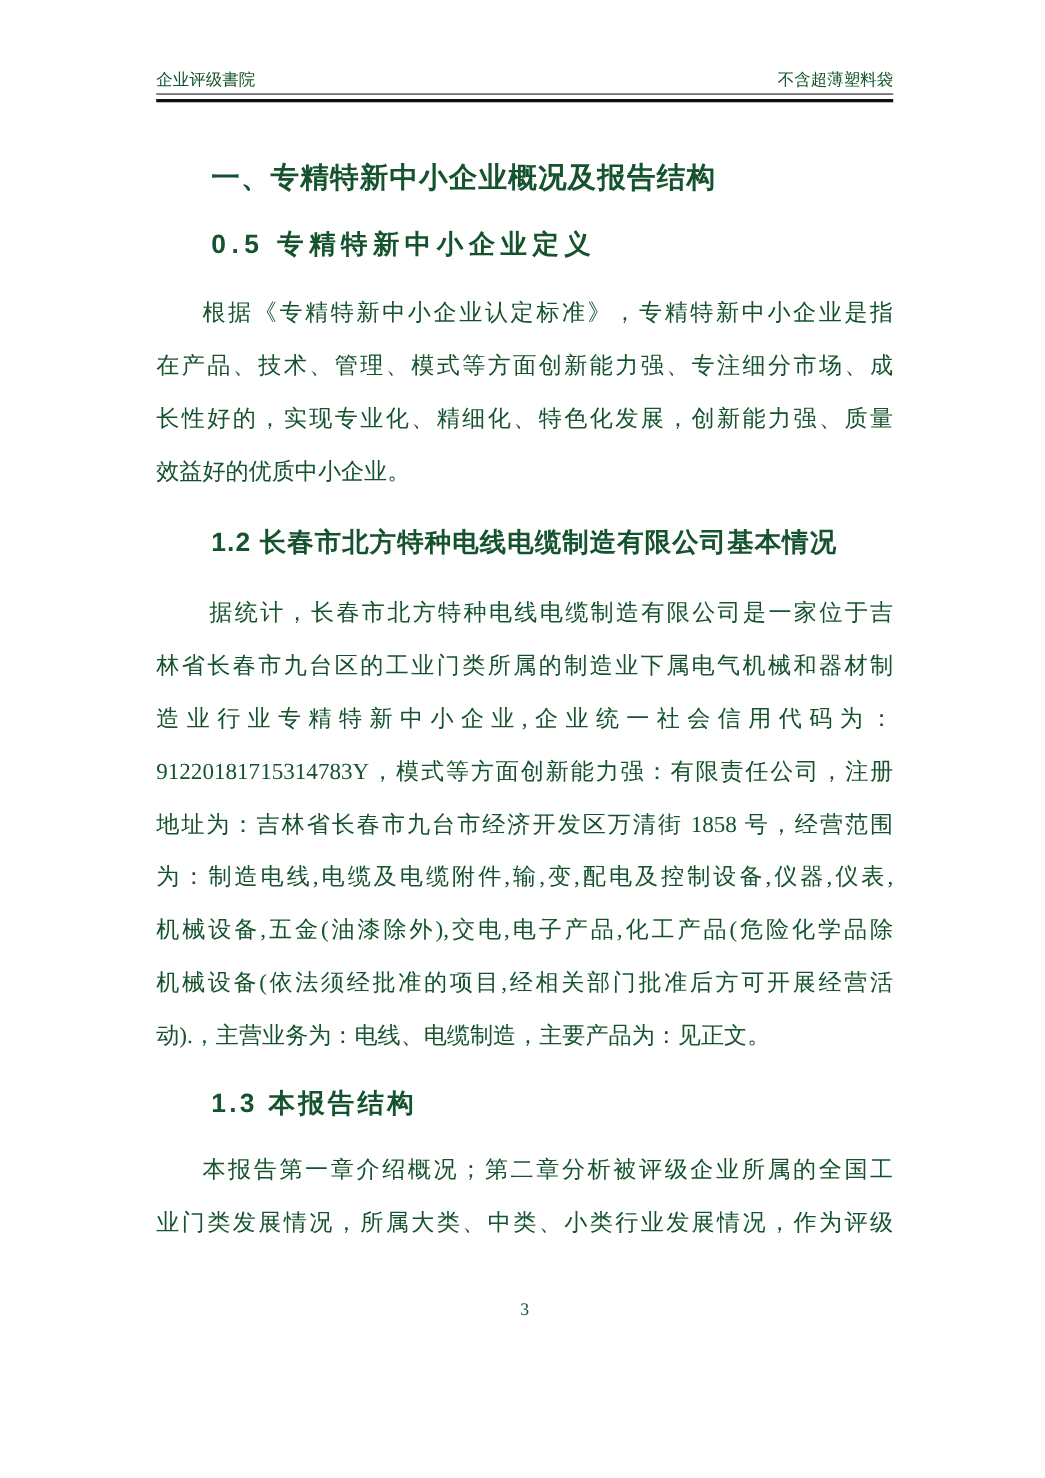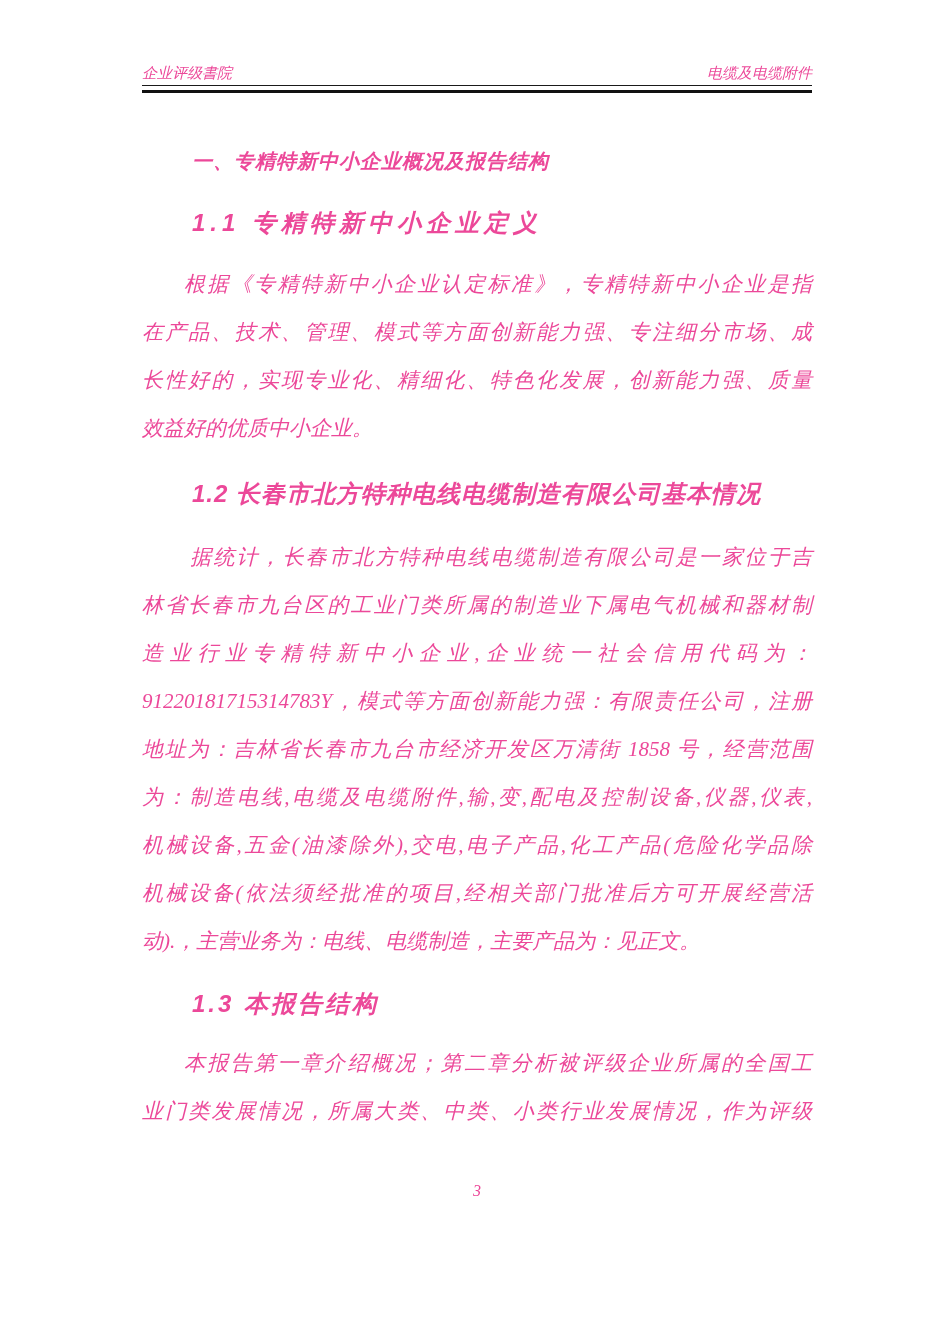--- a/index.html
+++ b/index.html
@@ -2,24 +2,23 @@
 <html><head>
 <meta charset="utf-8">
 <style>
   * { margin: 0; padding: 0; box-sizing: border-box; }
   html, body { background: #ffffff; }
   .page {
     position: relative;
     width: 950px;
     height: 1340px;
     background: #ffffff;
-    color: #ec4899;
+    color: #14532d;
     overflow: hidden;
     font-family: "Liberation Serif", "DejaVu Serif", serif;
-    font-style: italic;
   }
   
   .header {
     margin: 0 138px 0 142px;
     padding-top: 63px;
   }
   .header-row {
     display: flex;
     justify-content: space-between;
     align-items: flex-end;
@@ -36,21 +35,21 @@
   }
   
   .content {
     margin: 0 138px 0 142px;
     width: 670px;
   }
   .chapter-title {
     margin: 53px 0 0 50px;
     font-family: "Liberation Sans", "DejaVu Sans", sans-serif;
     font-weight: 700;
-    font-size: 20px;
+    font-size: 26px;
     line-height: 30px;
     letter-spacing: 1px;
   }
   .section-heading {
     font-family: "Liberation Sans", "DejaVu Sans", sans-serif;
     font-weight: 700;
     font-size: 24px;
     line-height: 28px;
     margin-left: 50px;
     letter-spacing: 1px;
@@ -85,31 +84,31 @@
   }
 </style>
 </head>
 <body>
 
 <div class="page">
 
   <div class="header">
     <div class="header-row">
       <span>企业评级書院</span>
-      <span>电缆及电缆附件</span>
+      <span>不含超薄塑料袋</span>
     </div>
     <div class="header-rule"></div>
   </div>
 
   <div class="content">
 
     <div class="chapter-title">一、专精特新中小企业概况及报告结构</div>
 
     <div class="section s1">
-      <div class="section-heading">1.1 专精特新中小企业定义</div>
+      <div class="section-heading">0.5 专精特新中小企业定义</div>
       <div class="paragraph">
           <div class="body-line" style="text-indent: 2em;">根据《专精特新中小企业认定标准》，专精特新中小企业是指</div>
           <div class="body-line">在产品、技术、管理、模式等方面创新能力强、专注细分市场、成</div>
           <div class="body-line">长性好的，实现专业化、精细化、特色化发展，创新能力强、质量</div>
           <div class="body-line plain-end">效益好的优质中小企业。</div>
         </div>
     </div>
 
     <div class="section s2">
       <div class="section-heading">1.2 长春市北方特种电线电缆制造有限公司基本情况</div>

